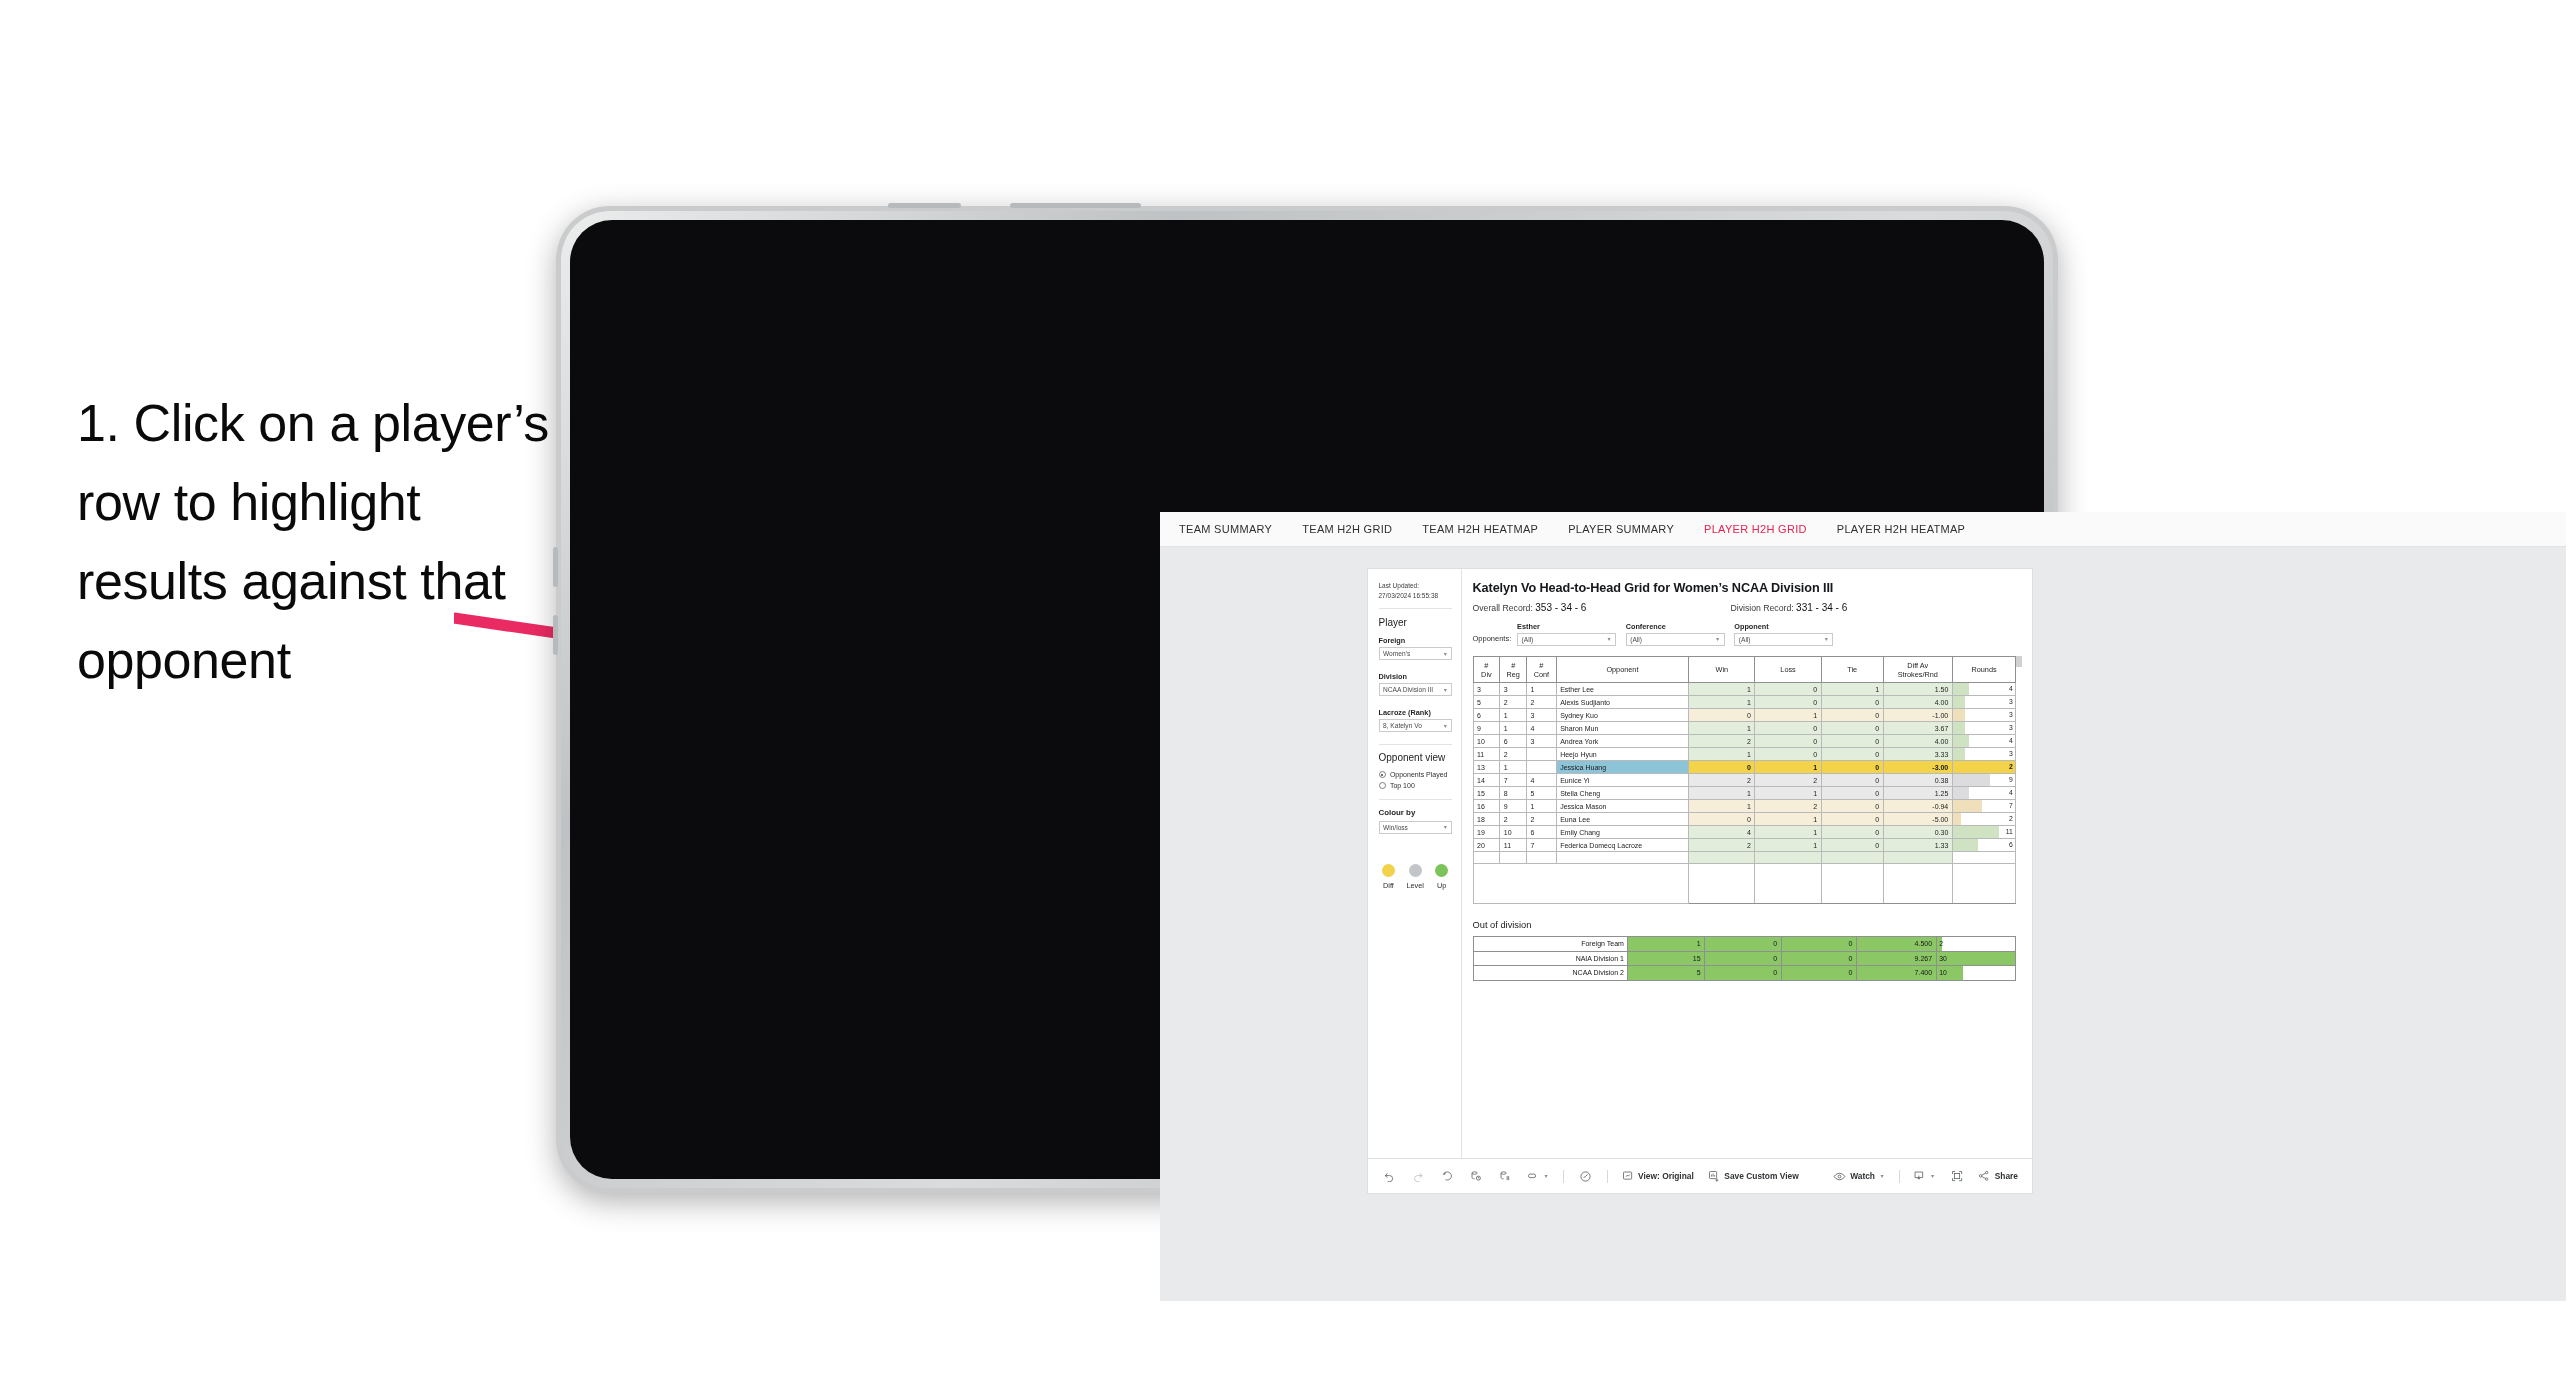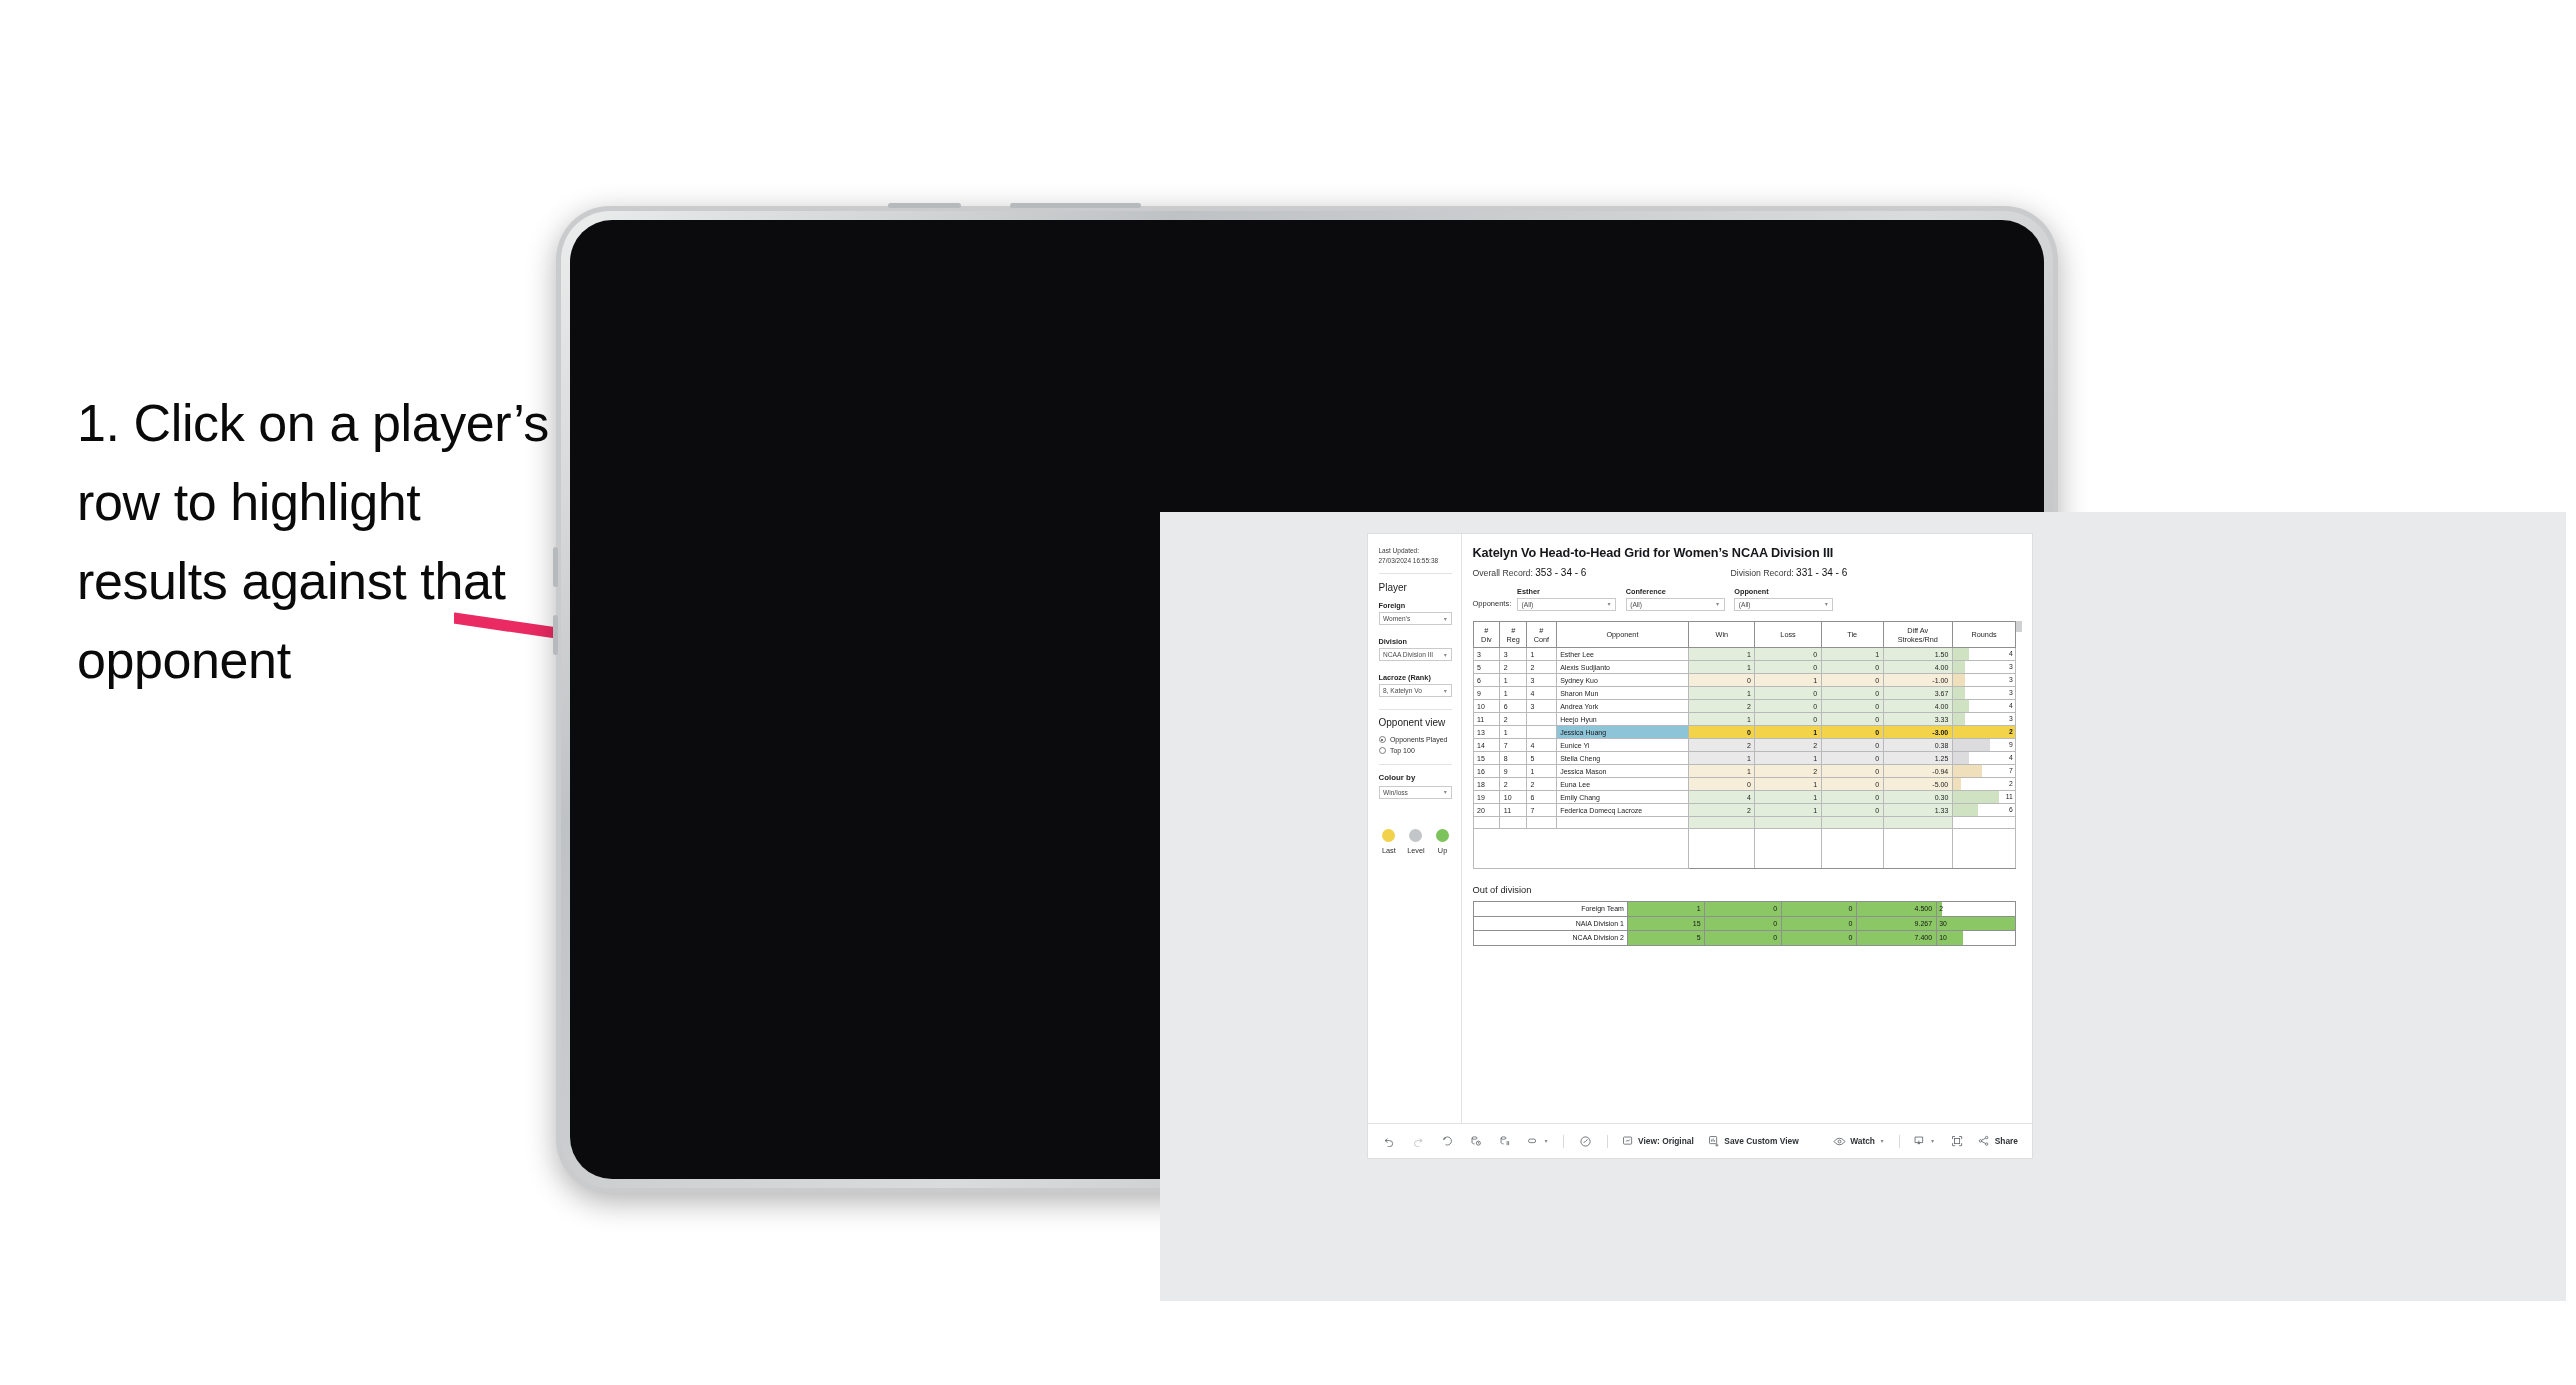--- a/index.html
+++ b/index.html
@@ -200,20 +200,28 @@
   <div class="sidebtn sbtop1"></div>
   <div class="sidebtn sbtop2"></div>
   <div id="bezel">
     <div class="dot dot1"></div>
     <div class="dot dot2"></div>
   </div>
 
   <div id="viewport">
 
 
+    <div id="subnav">
+      <div class="subtab">TEAM SUMMARY</div>
+      <div class="subtab">TEAM H2H GRID</div>
+      <div class="subtab">TEAM H2H HEATMAP</div>
+      <div class="subtab">PLAYER SUMMARY</div>
+      <div class="subtab active">PLAYER H2H GRID</div>
+      <div class="subtab">PLAYER H2H HEATMAP</div>
+    </div>
 
     <div id="canvas">
       <div id="dash">
         <div id="dashbody">
 
           <div id="filters">
             <div id="lastupd">Last Updated: 27/03/2024 16:55:38</div>
             <div class="hr"></div>
             <div class="fsec-title">Player</div>
 
@@ -249,21 +257,21 @@
             <div class="hr" style="margin-top:10.5px"></div>
             <div class="flabel" style="font-size:7.9px;margin-bottom:3.5px">Colour by</div>
             <div class="fselect">
               <span>Win/loss</span>
               <span class="caret">▼</span>
             </div>
 
             <div id="legend">
               <div class="lg">
                 <div class="lgdot" style="background:#f2d24b"></div>
-                <div class="lgtxt">Last</div>
+                <div class="lgtxt">Diff</div>
               </div>
               <div class="lg">
                 <div class="lgdot" style="background:#c3c6c9"></div>
                 <div class="lgtxt">Level</div>
               </div>
               <div class="lg">
                 <div class="lgdot" style="background:#7dc35b"></div>
                 <div class="lgtxt">Up</div>
               </div>
             </div>

